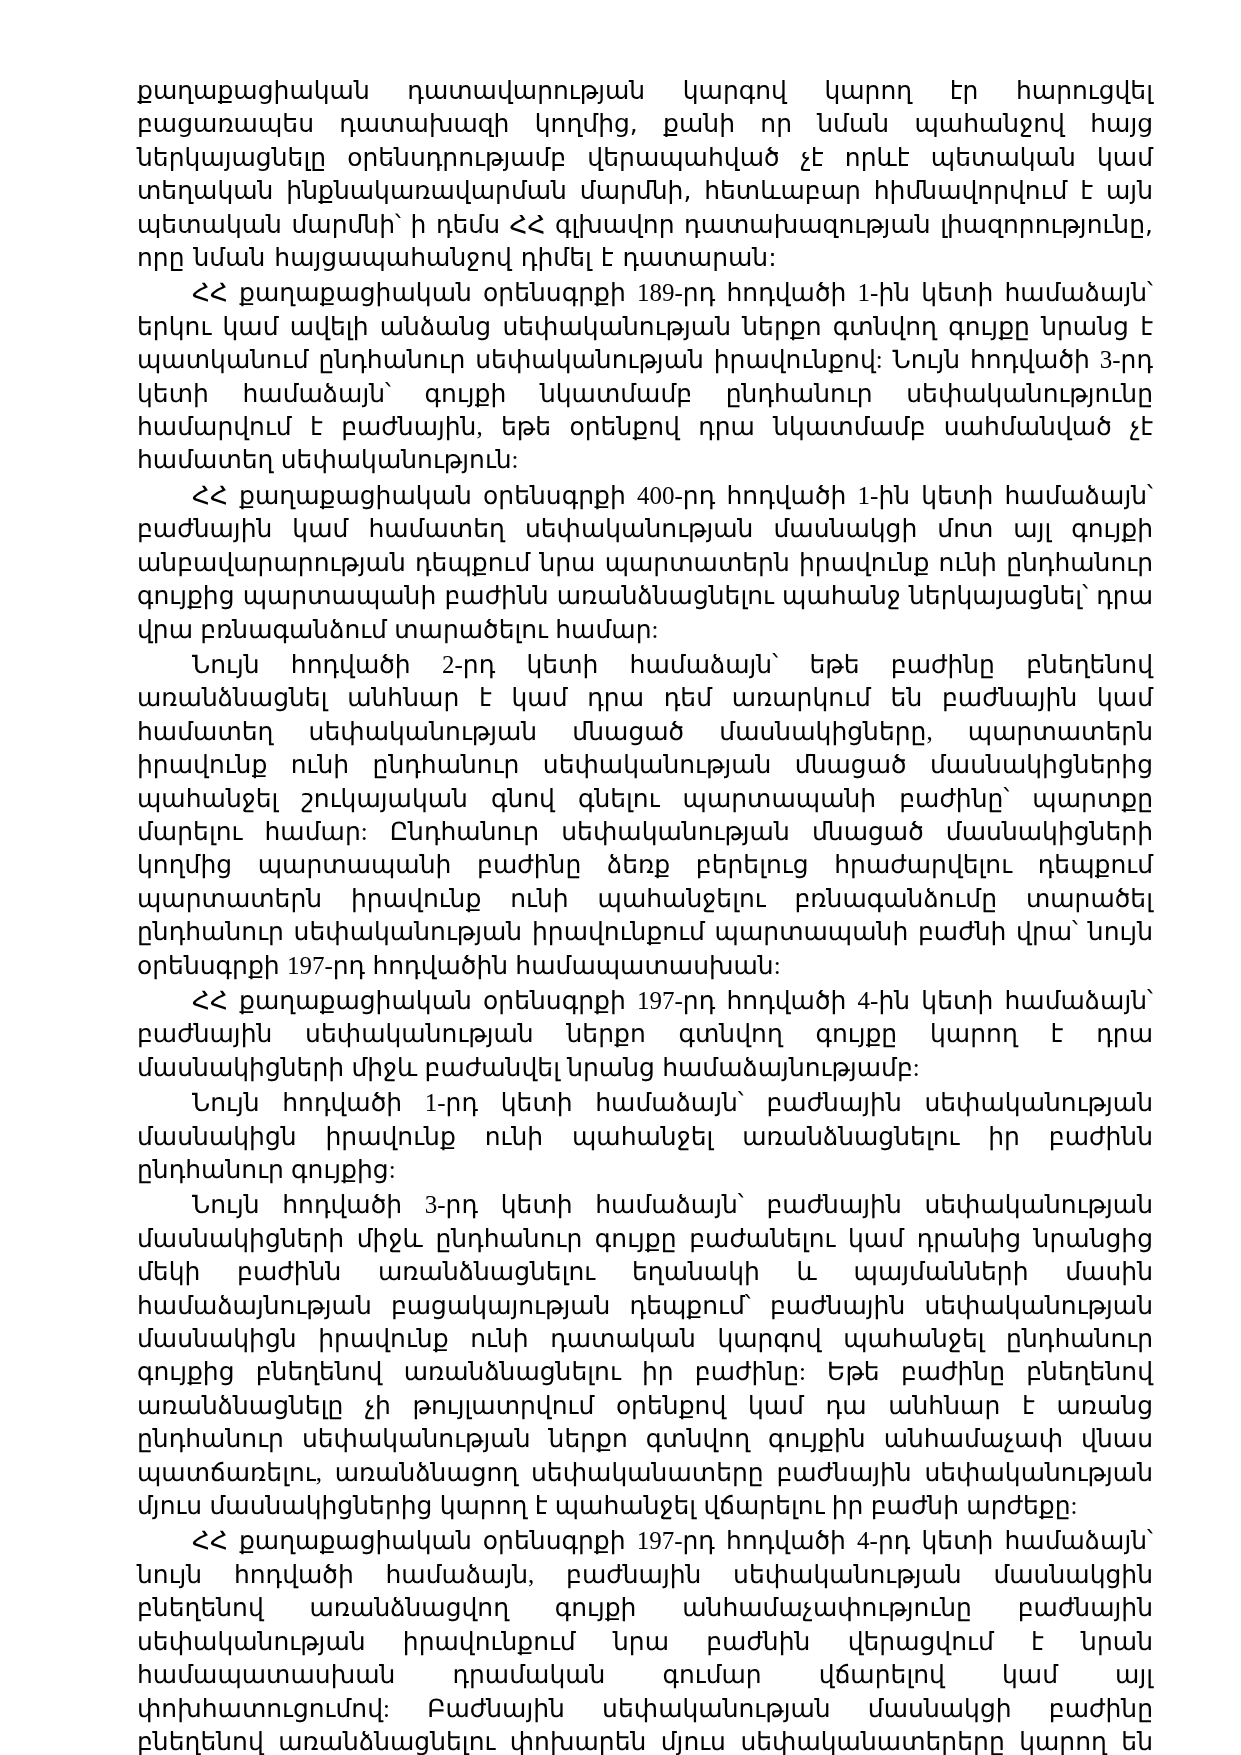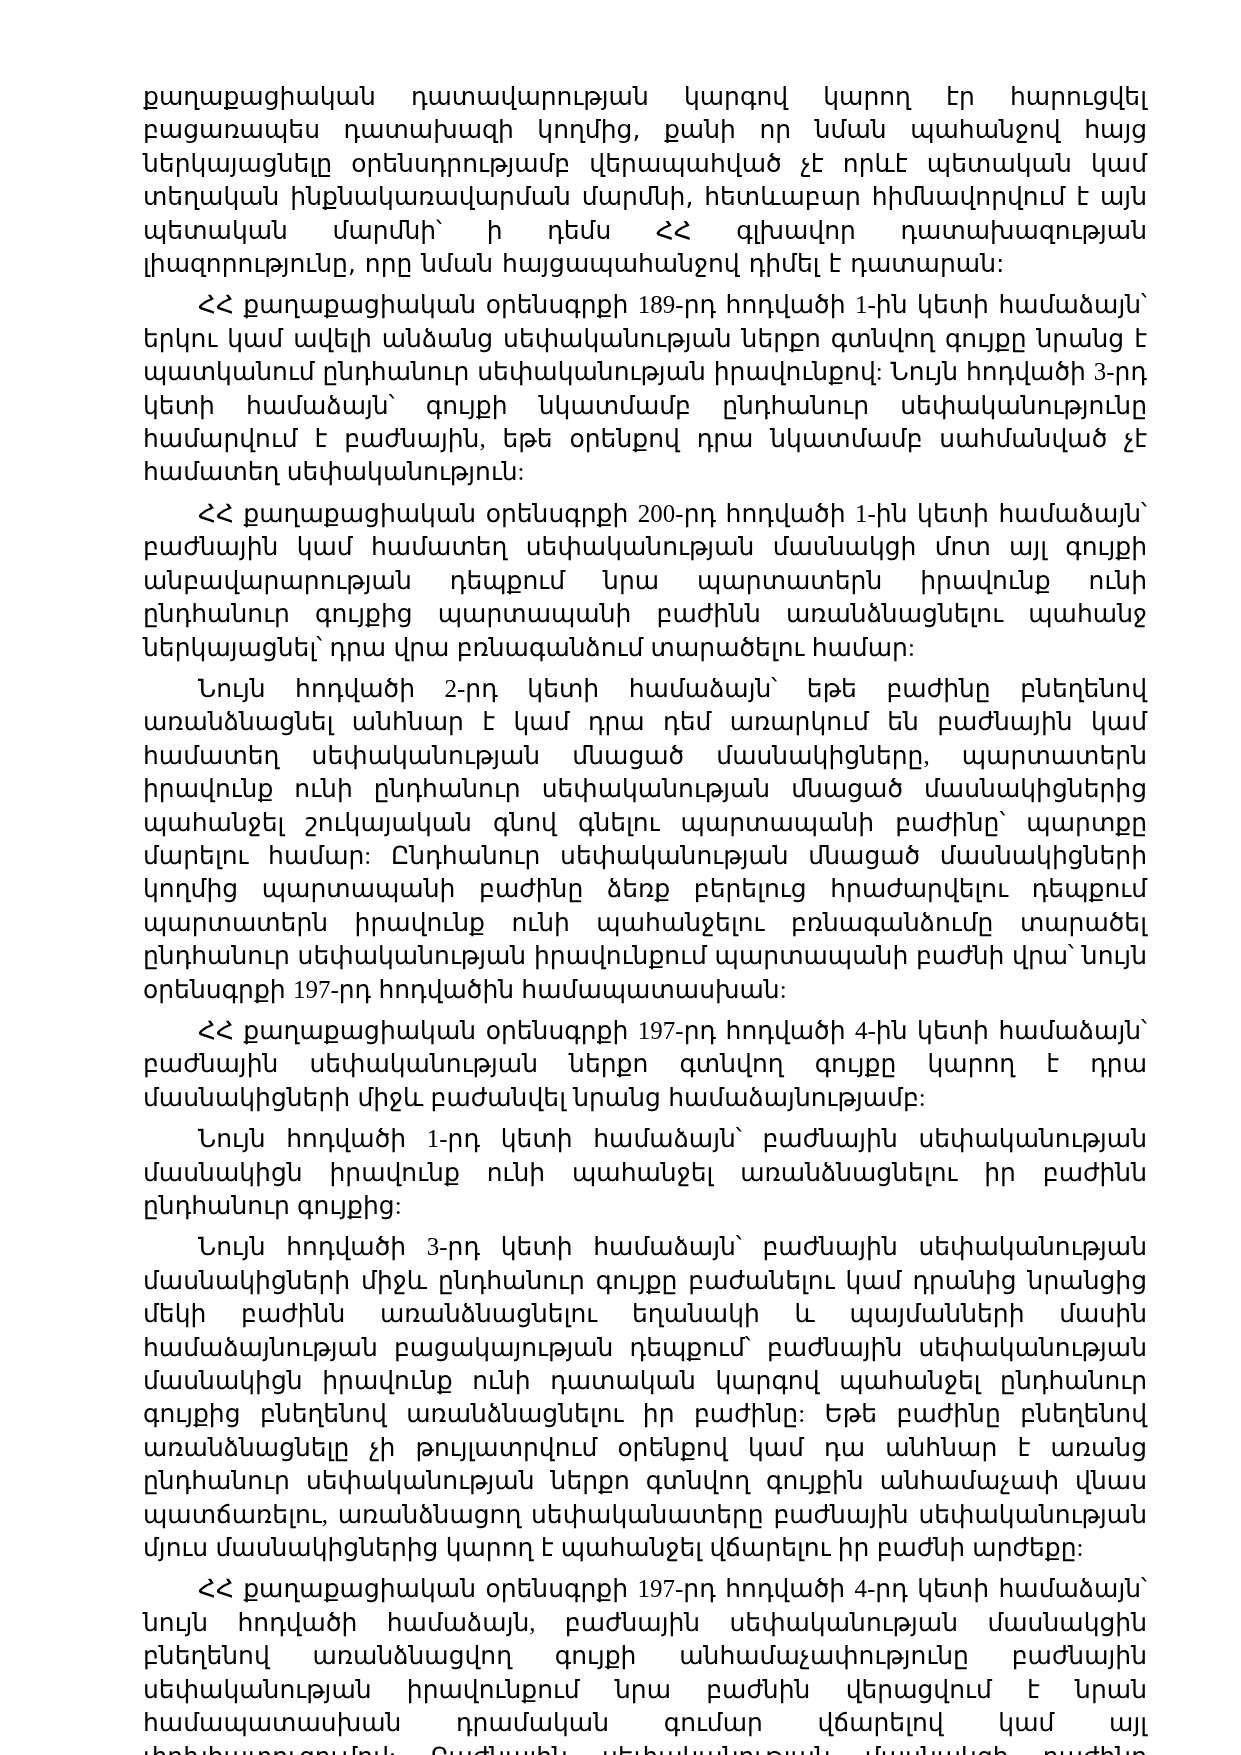--- a/index.html
+++ b/index.html
@@ -15,38 +15,38 @@
     background: #ffffff;
     box-sizing: border-box;
     padding: 72px 86px 0 135px;
     font-family: "DejaVu Sans", "Liberation Sans", sans-serif;
     font-size: 25px;
     line-height: 33.4px;
     color: #000000;
     overflow: hidden;
   }
   .body-text p {
-    margin: 8px;
+    margin: 2px;
     text-align: justify;
     text-justify: inter-word;
     word-spacing: 1px;
   }
   .body-text p.indent {
     text-indent: 55px;
     font-family: Liberation Serif, serif;
   }
 </style>
 </head>
 <body>
 
 <div class="page">
   <div class="body-text">
     <p>քաղաքացիական դատավարության կարգով կարող էր հարուցվել բացառապես դատախազի կողմից, քանի որ նման պահանջով հայց ներկայացնելը օրենսդրությամբ վերապահված չէ որևէ պետական կամ տեղական ինքնակառավարման մարմնի, հետևաբար հիմնավորվում է այն պետական մարմնի՝ ի դեմս ՀՀ գլխավոր դատախազության լիազորությունը, որը նման հայցապահանջով դիմել է դատարան:</p>
     <p class="indent">ՀՀ քաղաքացիական օրենսգրքի 189-րդ հոդվածի 1-ին կետի համաձայն՝ երկու կամ ավելի անձանց սեփականության ներքո գտնվող գույքը նրանց է պատկանում ընդհանուր սեփականության իրավունքով: Նույն հոդվածի 3-րդ կետի համաձայն՝ գույքի նկատմամբ ընդհանուր սեփականությունը համարվում է բաժնային, եթե օրենքով դրա նկատմամբ սահմանված չէ համատեղ սեփականություն:</p>
-    <p class="indent">ՀՀ քաղաքացիական օրենսգրքի 200-րդ հոդվածի 1-ին կետի համաձայն՝ բաժնային կամ համատեղ սեփականության մասնակցի մոտ այլ գույքի անբավարարության դեպքում նրա պարտատերն իրավունք ունի ընդհանուր գույքից պարտապանի բաժինն առանձնացնելու պահանջ ներկայացնել՝ դրա վրա բռնագանձում տարածելու համար:</p>
+    <p class="indent">ՀՀ քաղաքացիական օրենսգրքի 400-րդ հոդվածի 1-ին կետի համաձայն՝ բաժնային կամ համատեղ սեփականության մասնակցի մոտ այլ գույքի անբավարարության դեպքում նրա պարտատերն իրավունք ունի ընդհանուր գույքից պարտապանի բաժինն առանձնացնելու պահանջ ներկայացնել՝ դրա վրա բռնագանձում տարածելու համար:</p>
     <p class="indent">Նույն հոդվածի 2-րդ կետի համաձայն՝ եթե բաժինը բնեղենով առանձնացնել անհնար է կամ դրա դեմ առարկում են բաժնային կամ համատեղ սեփականության մնացած մասնակիցները, պարտատերն իրավունք ունի ընդհանուր սեփականության մնացած մասնակիցներից պահանջել շուկայական գնով գնելու պարտապանի բաժինը՝ պարտքը մարելու համար: Ընդհանուր սեփականության մնացած մասնակիցների կողմից պարտապանի բաժինը ձեռք բերելուց հրաժարվելու դեպքում պարտատերն իրավունք ունի պահանջելու բռնագանձումը տարածել ընդհանուր սեփականության իրավունքում պարտապանի բաժնի վրա՝ նույն օրենսգրքի 197-րդ հոդվածին համապատասխան:</p>
     <p class="indent">ՀՀ քաղաքացիական օրենսգրքի 197-րդ հոդվածի 4-ին կետի համաձայն՝ բաժնային սեփականության ներքո գտնվող գույքը կարող է դրա մասնակիցների միջև բաժանվել նրանց համաձայնությամբ:</p>
     <p class="indent">Նույն հոդվածի 1-րդ կետի համաձայն՝ բաժնային սեփականության մասնակիցն իրավունք ունի պահանջել առանձնացնելու իր բաժինն ընդհանուր գույքից:</p>
     <p class="indent">Նույն հոդվածի 3-րդ կետի համաձայն՝ բաժնային սեփականության մասնակիցների միջև ընդհանուր գույքը բաժանելու կամ դրանից նրանցից մեկի բաժինն առանձնացնելու եղանակի և պայմանների մասին համաձայնության բացակայության դեպքում՝ բաժնային սեփականության մասնակիցն իրավունք ունի դատական կարգով պահանջել ընդհանուր գույքից բնեղենով առանձնացնելու իր բաժինը: Եթե բաժինը բնեղենով առանձնացնելը չի թույլատրվում օրենքով կամ դա անհնար է առանց ընդհանուր սեփականության ներքո գտնվող գույքին անհամաչափ վնաս պատճառելու, առանձնացող սեփականատերը բաժնային սեփականության մյուս մասնակիցներից կարող է պահանջել վճարելու իր բաժնի արժեքը:</p>
     <p class="indent">ՀՀ քաղաքացիական օրենսգրքի 197-րդ հոդվածի 4-րդ կետի համաձայն՝ նույն հոդվածի համաձայն, բաժնային սեփականության մասնակցին բնեղենով առանձնացվող գույքի անհամաչափությունը բաժնային սեփականության իրավունքում նրա բաժնին վերացվում է նրան համապատասխան դրամական գումար վճարելով կամ այլ փոխհատուցումով: Բաժնային սեփականության մասնակցի բաժինը բնեղենով առանձնացնելու փոխարեն մյուս սեփականատերերը կարող են այդ մասնակցի համաձայնությամբ նրան փոխհատուցում վճարել: Այն դեպքերում, երբ սեփականատիրոջ բաժինն աննշան է, չի կարող իրապես առանձնացվել և ընդհանուր գույքի օգտագործման մեջ այդ սեփականատերն էական շահ չունի, դատարանը կարող</p>
   </div>
 
 </div>
 
 </body></html>

